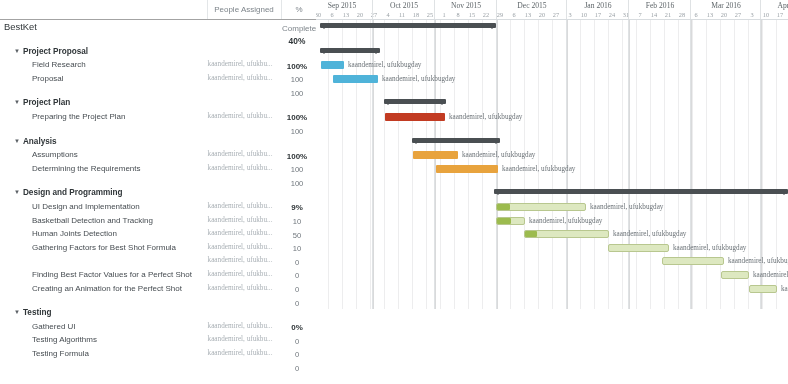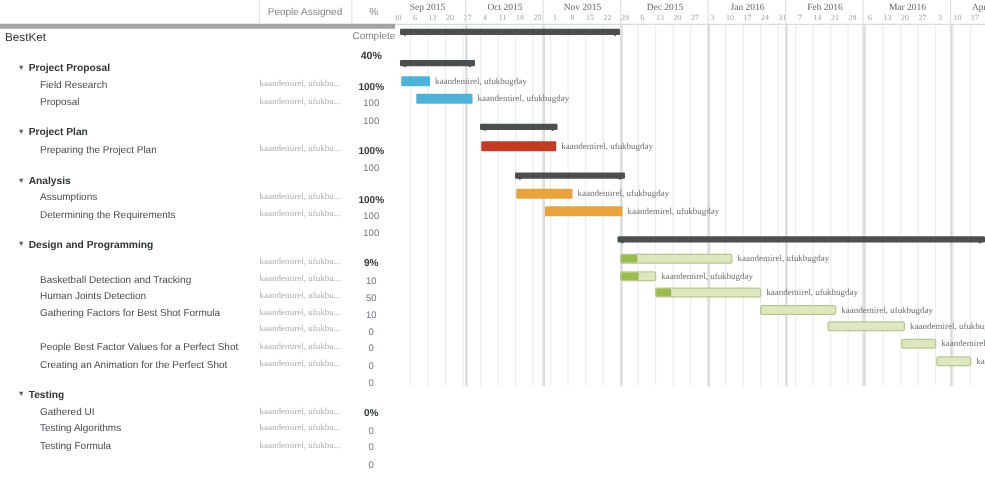--- a/index.html
+++ b/index.html
@@ -6,21 +6,21 @@
   body{
     width:788px;height:384px;overflow:hidden;
     font-family:"Liberation Sans","DejaVu Sans",sans-serif;
     font-size:8px;color:#3f4448;
     -webkit-font-smoothing:antialiased;
   }
   #app{position:relative;width:788px;height:384px;background:#fff;}
 
   
   #left{position:absolute;left:0;top:0;width:316px;height:384px;background:#fff;}
-  #left-head{position:relative;height:19px;border-bottom:4px solid #a3a3a3;background:#fff;}
+  #left-head{position:relative;height:19px;border-bottom:1px solid #a3a3a3;background:#fff;}
   .hcell{position:absolute;top:0;height:19px;line-height:19px;color:#7d848a;font-size:8px;}
   .hcell.people{left:208px;width:72px;text-align:center;}
   .hcell.pct{left:282px;width:34px;text-align:center;}
   .vsep{position:absolute;top:0;width:1px;background:#e3e6e8;}
 
   .row{position:relative;height:13.6px;}
   .row .name{position:absolute;top:0;left:0;height:13.6px;line-height:13.6px;white-space:nowrap;overflow:hidden;}
   .row .people{position:absolute;top:0;left:200px;width:80px;height:13.6px;line-height:13.6px;
     text-align:center;color:#a9b0b5;font-size:7.2px;white-space:nowrap;overflow:hidden;font-family:Liberation Serif, serif;}
   .row .pct{position:absolute;top:0;left:282px;width:30px;height:13.6px;line-height:13.6px;
@@ -125,20 +125,21 @@
           <div class="people">kaandemirel, ufukbu...</div>
           <div class="pct">100</div>
         </div>
         <div class="row spacer"></div>
         <div class="row group">
           <div class="name"><span class="caret">▼</span><span>Design and Programming</span></div>
           <div class="people"></div>
           <div class="pct">9%</div>
         </div>
         <div class="row task">
+          <div class="name">UI Design and Implementation</div>
           <div class="people">kaandemirel, ufukbu...</div>
           <div class="pct">10</div>
         </div>
         <div class="row task">
           <div class="name">Basketball Detection and Tracking</div>
           <div class="people">kaandemirel, ufukbu...</div>
           <div class="pct">50</div>
         </div>
         <div class="row task">
           <div class="name">Human Joints Detection</div>
@@ -148,21 +149,21 @@
         <div class="row task">
           <div class="name">Gathering Factors for Best Shot Formula</div>
           <div class="people">kaandemirel, ufukbu...</div>
           <div class="pct">0</div>
         </div>
         <div class="row task">
           <div class="people">kaandemirel, ufukbu...</div>
           <div class="pct">0</div>
         </div>
         <div class="row task">
-          <div class="name">People Best Factor Values for a Perfect Shot</div>
+          <div class="name">Finding Best Factor Values for a Perfect Shot</div>
           <div class="people">kaandemirel, ufukbu...</div>
           <div class="pct">0</div>
         </div>
         <div class="row task">
           <div class="name">Creating an Animation for the Perfect Shot</div>
           <div class="people">kaandemirel, ufukbu...</div>
           <div class="pct">0</div>
         </div>
         <div class="row spacer"></div>
         <div class="row group">

